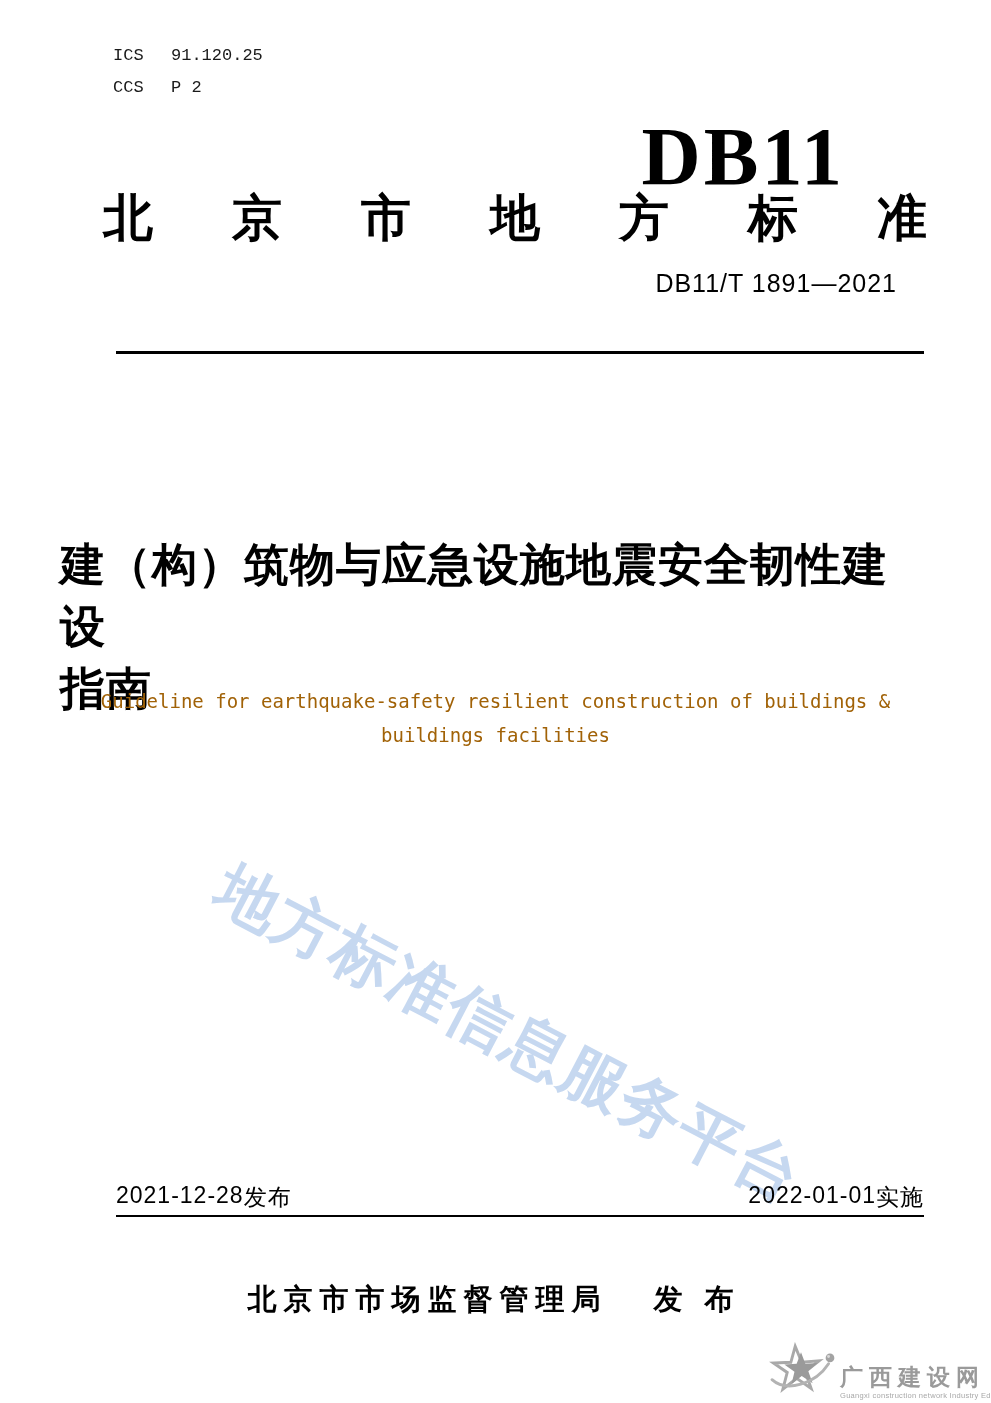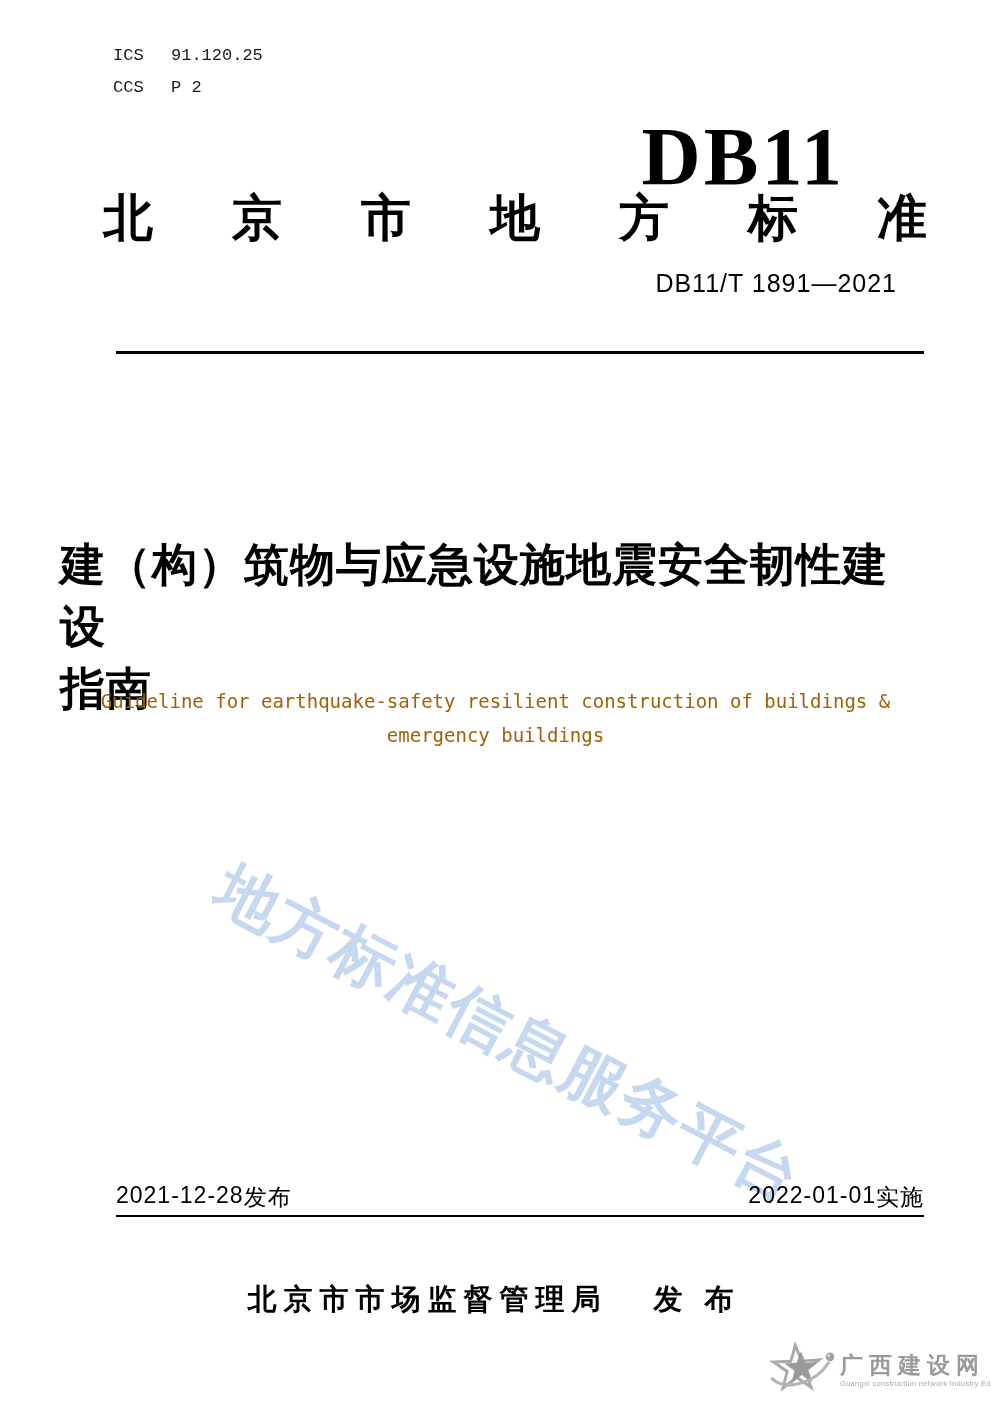--- a/index.html
+++ b/index.html
@@ -148,21 +148,21 @@
   }
 
   
   .site-logo {
     position: absolute;
     left: 764px;
     top: 1340px;
     width: 212px;
     height: 60px;
     display: flex;
-    align-items: center;
+    align-items: flex-end;
   }
   .site-logo .star { width: 74px; height: 58px; flex: 0 0 auto; }
   .site-logo .logo-text { margin-left: 2px; }
   .site-logo .logo-name {
     font-family: "Liberation Serif", serif;
     font-weight: 700;
     font-size: 23px;
     letter-spacing: 6px;
     color: #9a9a9a;
     line-height: 26px;
@@ -207,21 +207,21 @@
 
   <div class="rule rule-top"></div>
 
   <div class="title-zh">
     <div>建（构）筑物与应急设施地震安全韧性建设</div>
     <div>指南</div>
   </div>
 
   <div class="title-en">
     <div>Guideline for earthquake-safety resilient construction of buildings &amp;</div>
-    <div>emergency buildings</div>
+    <div>buildings facilities</div>
   </div>
 
   <div class="watermark">地方标准信息服务平台</div>
 
   <div class="dates-row">
     <div class="date-pair">
       <span>2021-12-28</span>
       <span>发布</span>
     </div>
     <div class="date-pair">

